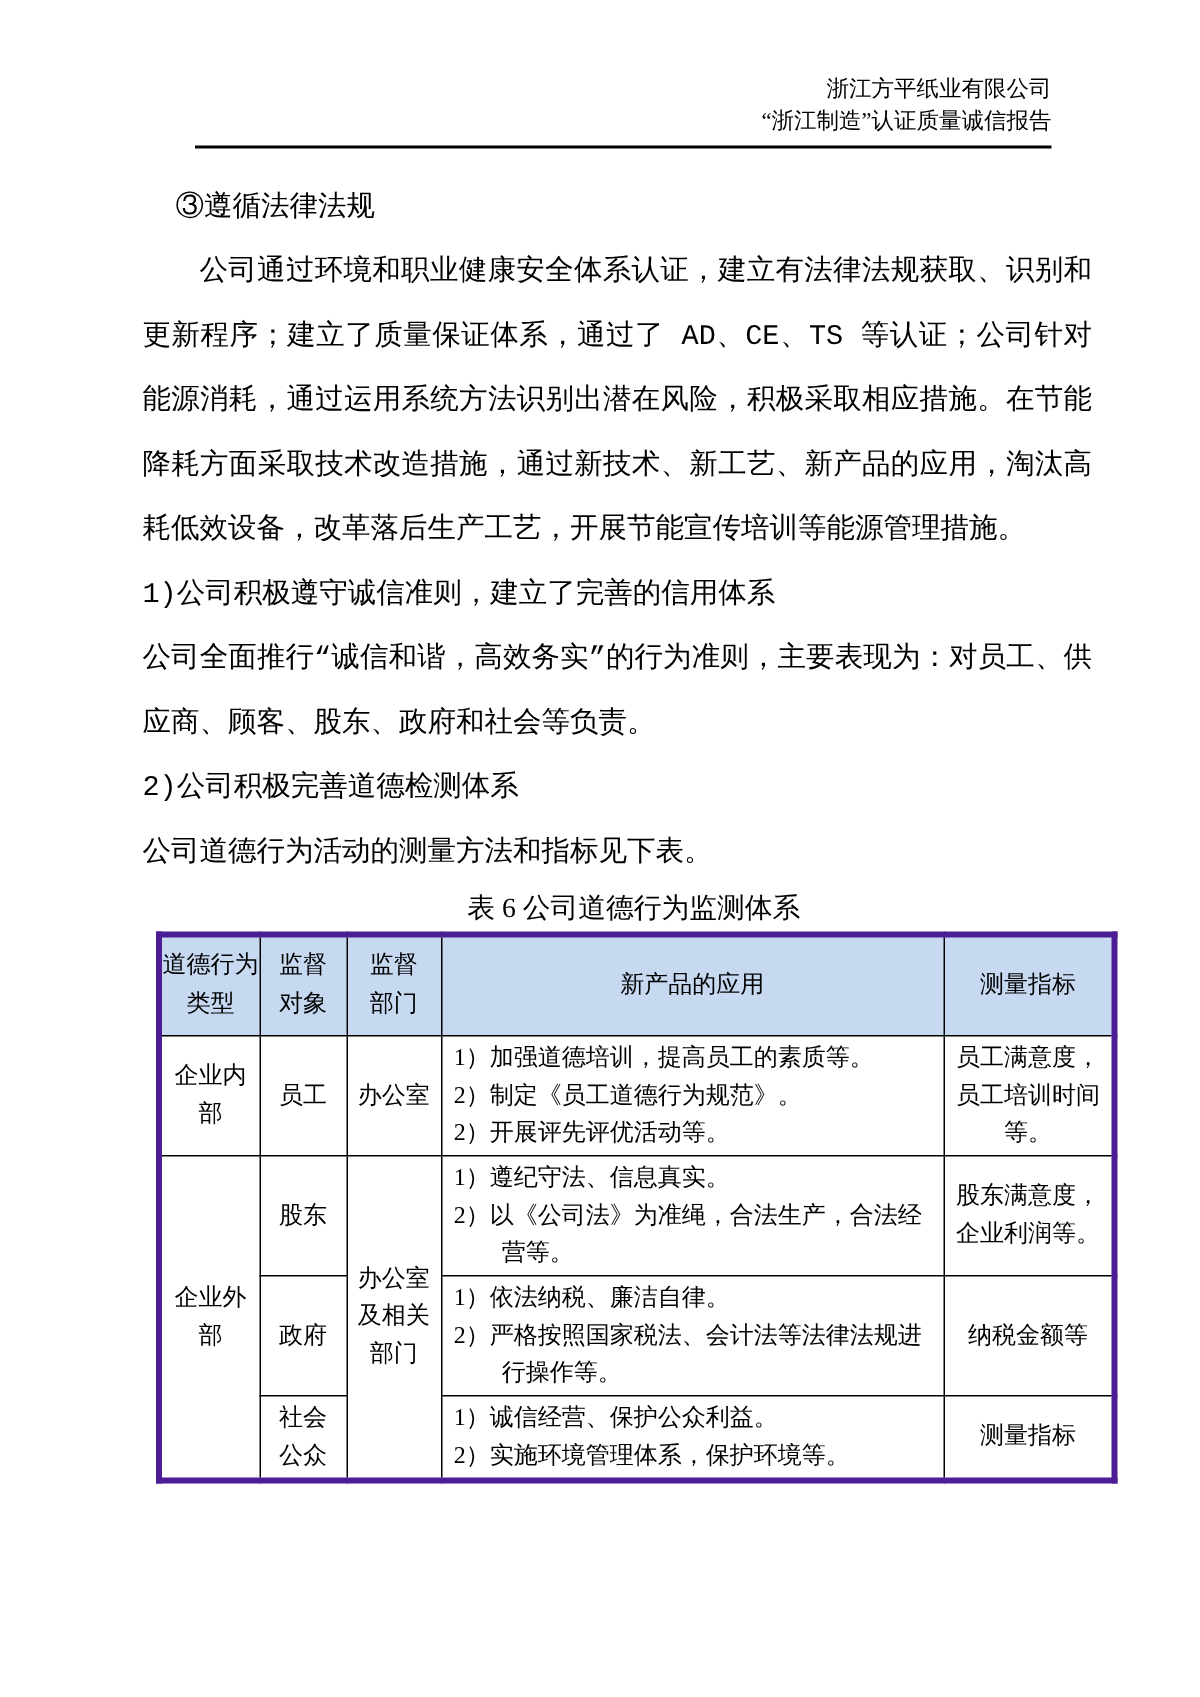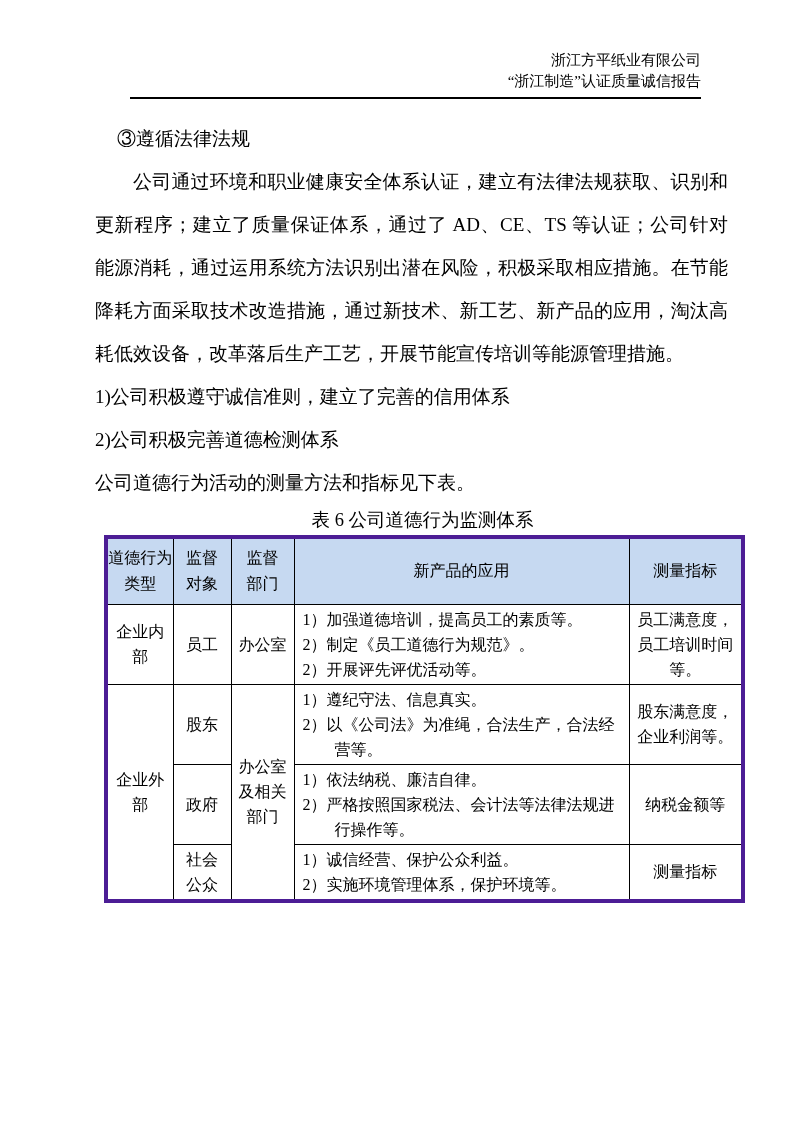--- a/index.html
+++ b/index.html
@@ -29,21 +29,21 @@
   }
   
   .body-text {
     margin: 18px 0 0 95px;
     width: 633px;
     font-size: 19px;
     line-height: 43px;
     text-align: justify;
     text-justify: inter-character;
   }
-  .body-text p { margin: 0; }
+  .body-text p { margin: 0; font-family: Liberation Mono, monospace; }
   .indent-head { text-indent: 22px; }
   .indent-para { text-indent: 38px; }
   
   .table-title {
     margin: 1px 0 0 104px;
     width: 637px;
     text-align: center;
     font-size: 18.5px;
     line-height: 30px;
   }
@@ -97,20 +97,21 @@
 
   <div class="page-header">
     <span>浙江方平纸业有限公司</span>
     <span>“浙江制造”认证质量诚信报告</span>
   </div>
 
   <div class="body-text">
     <p class="indent-head">③遵循法律法规</p>
     <p class="indent-para">公司通过环境和职业健康安全体系认证，建立有法律法规获取、识别和更新程序；建立了质量保证体系，通过了 AD、CE、TS 等认证；公司针对能源消耗，通过运用系统方法识别出潜在风险，积极采取相应措施。在节能降耗方面采取技术改造措施，通过新技术、新工艺、新产品的应用，淘汰高耗低效设备，改革落后生产工艺，开展节能宣传培训等能源管理措施。</p>
     <p>1)公司积极遵守诚信准则，建立了完善的信用体系</p>
+    <p>公司全面推行“诚信和谐，高效务实”的行为准则，主要表现为：对员工、供应商、顾客、股东、政府和社会等负责。</p>
     <p>2)公司积极完善道德检测体系</p>
     <p>公司道德行为活动的测量方法和指标见下表。</p>
   </div>
 
   <div class="table-title">表 6 公司道德行为监测体系</div>
 
   <table class="doc-table">
     <colgroup>
       <col style="width:67px">
       <col style="width:58px">

